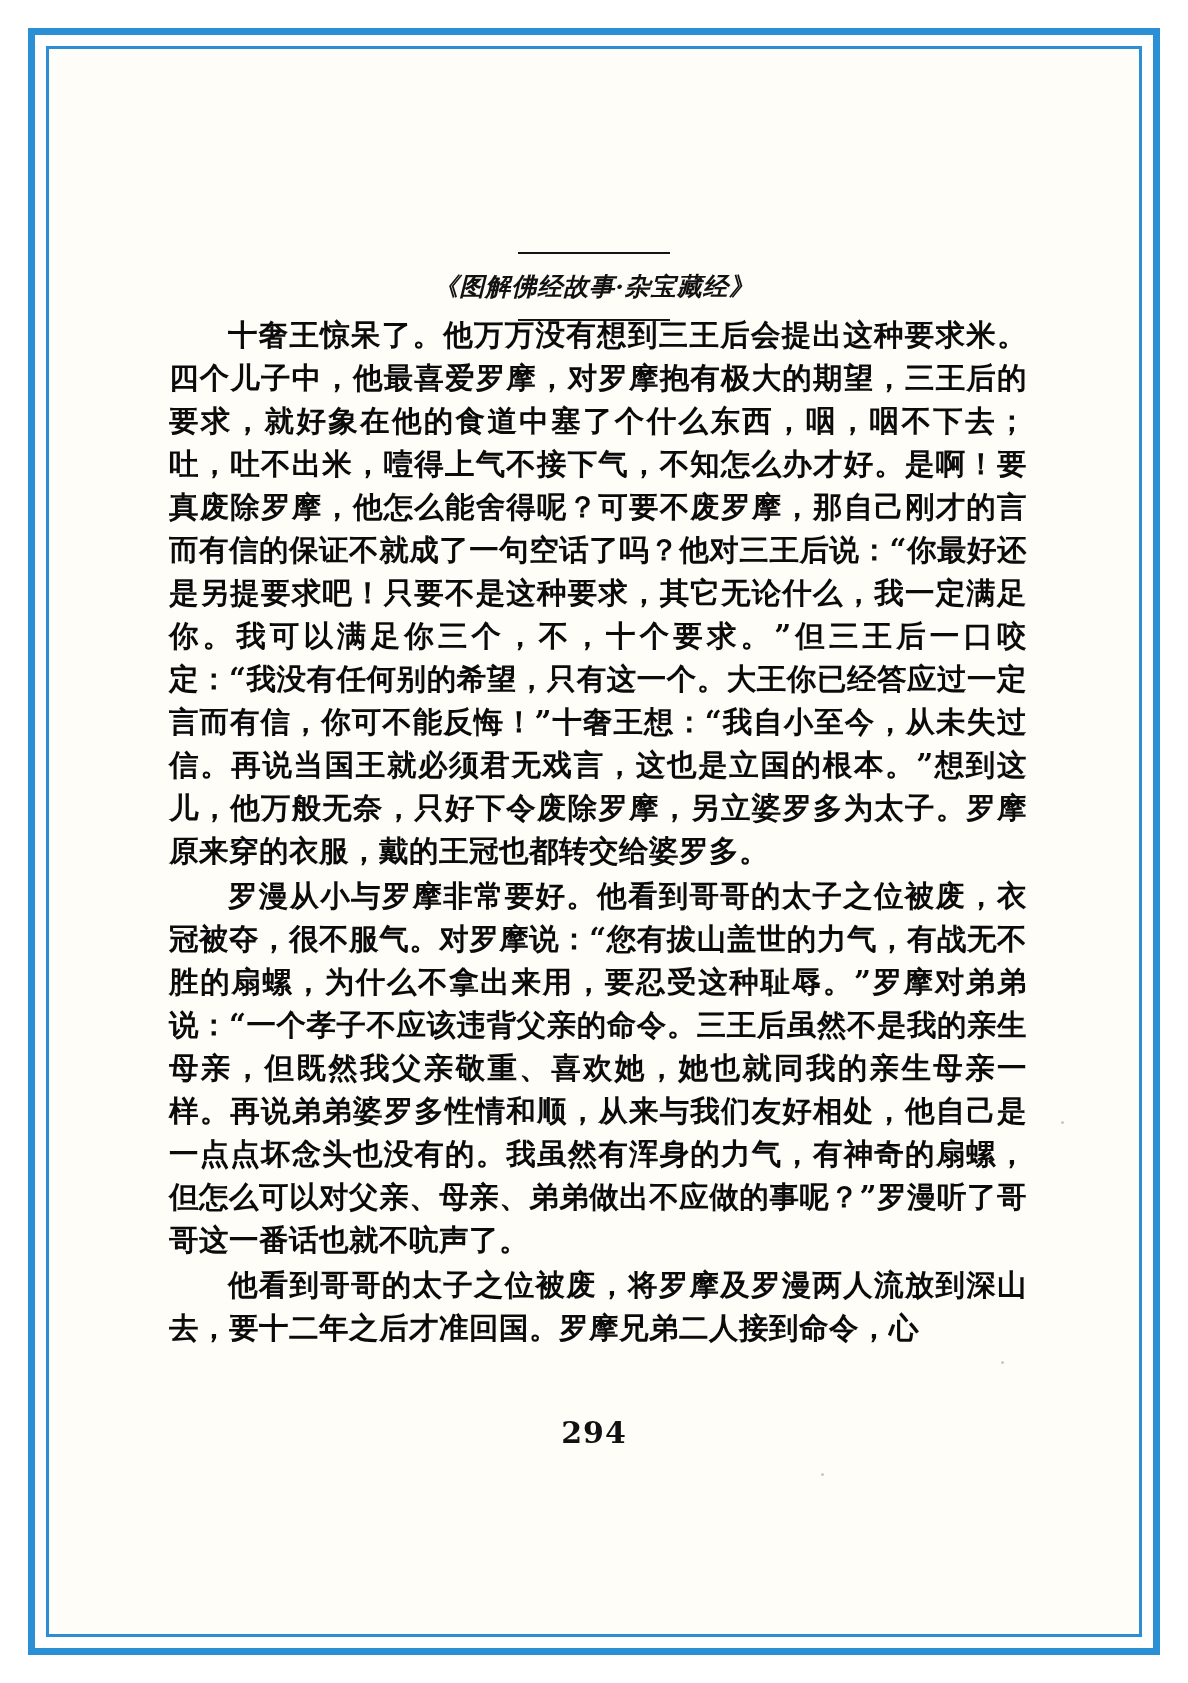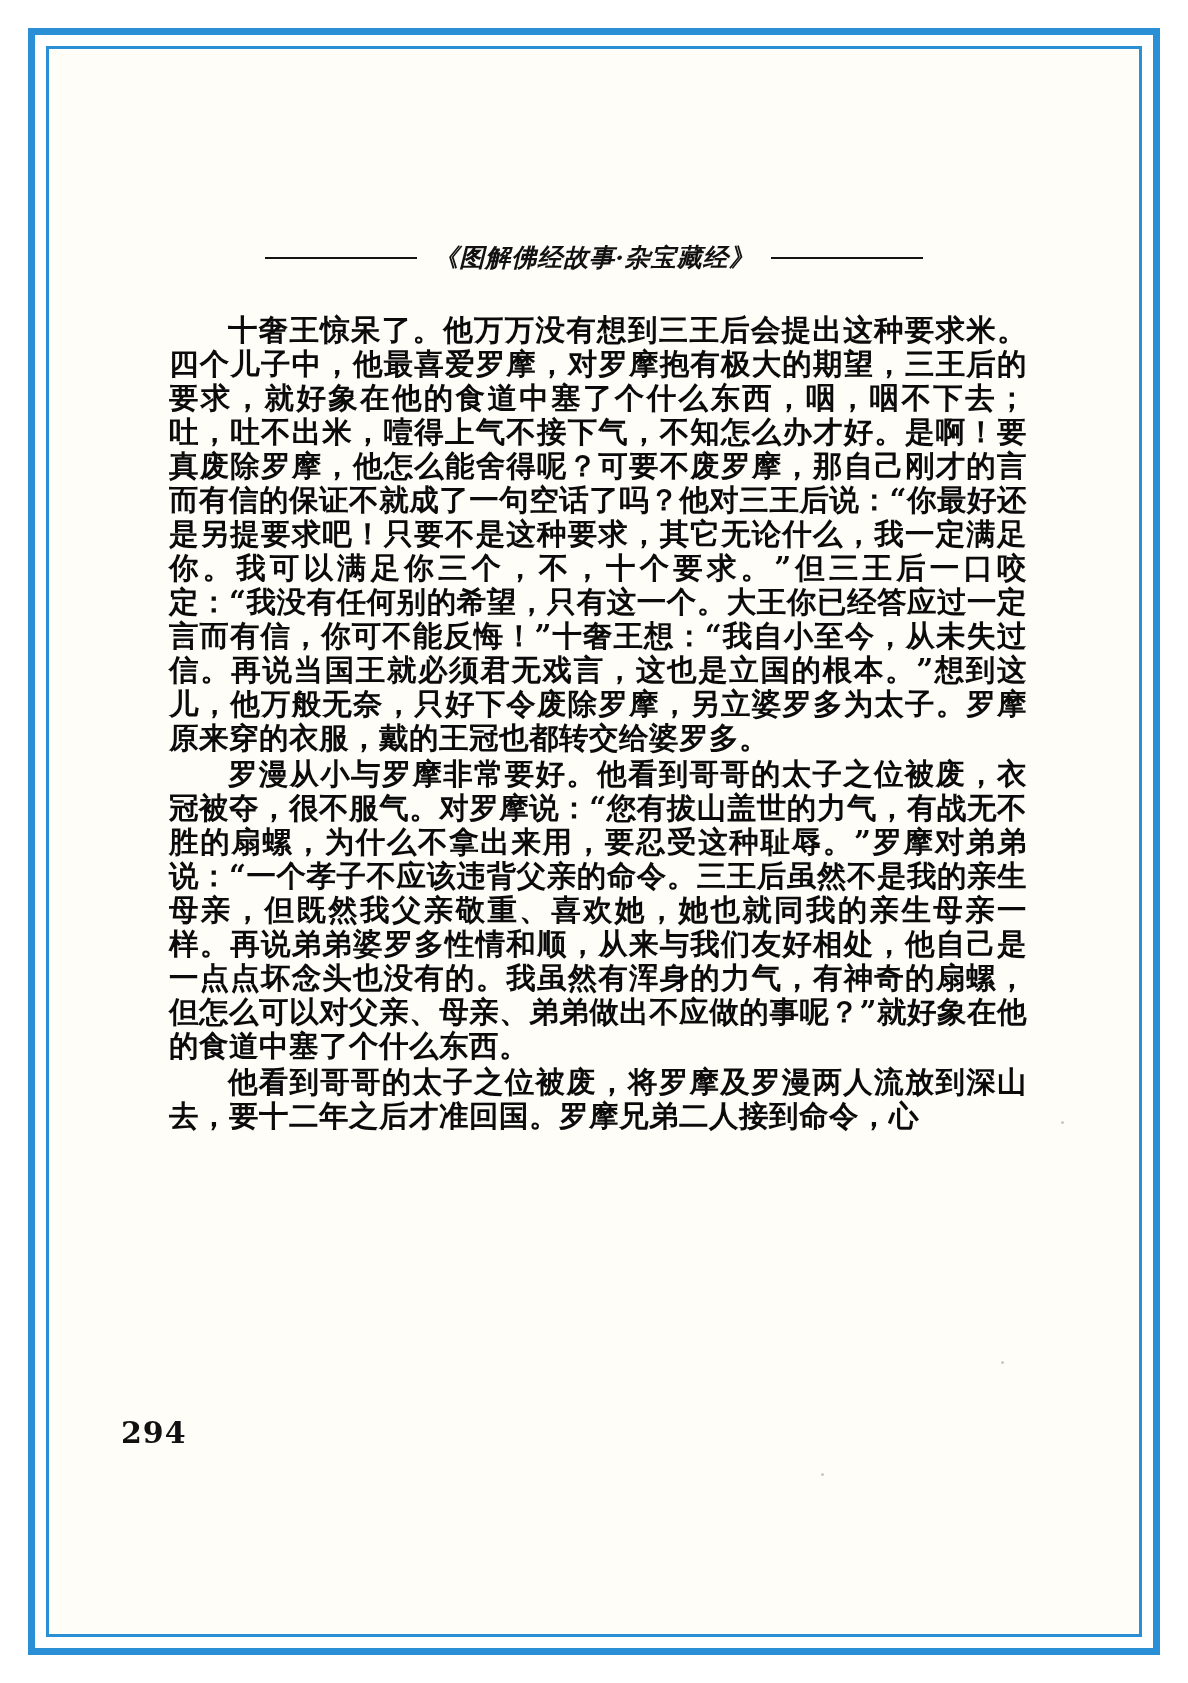--- a/index.html
+++ b/index.html
@@ -53,25 +53,26 @@
     bottom: 72px;
     box-sizing: border-box;
     background: #fffdf8;
   }
 
   
   .runhead {
     position: absolute;
     left: 0;
     right: 0;
-    top: 120px;
+    top: 131px;
     display: flex;
     align-items: center;
     justify-content: center;
     gap: 16px;
+    flex-direction: column;
   }
   .runhead .rule {
     display: block;
     width: 152px;
     height: 0;
     border-top: 2px solid #141414;
   }
   .runhead .title {
     font-family: "DejaVu Serif", serif;
     font-weight: bold;
@@ -87,35 +88,35 @@
     position: absolute;
     left: 48px;
     right: 40px;
     top: 192px;
     color: #0b0b0b;
   }
   .body-text p {
     margin: 0 0 2px 0;
     font-family: "DejaVu Serif", serif;
     font-size: 29.5px;
-    line-height: 34px;
+    line-height: 43px;
     text-align: justify;
     text-justify: inter-character;
     text-indent: 2em;
     letter-spacing: 0.5px;
     font-weight: 600;
   }
 
   
   .folio {
     position: absolute;
     left: 0;
     right: 0;
     bottom: 112px;
-    text-align: left;
+    text-align: center;
     font-family: "DejaVu Serif", serif;
     font-size: 30px;
     font-weight: bold;
     color: #111111;
     letter-spacing: 1px;
   }
 
   
   .speck {
     position: absolute;
@@ -139,21 +140,21 @@
     <div class="content">
 
       <div class="runhead">
         <span class="rule"></span>
         <span class="title">《图解佛经故事·杂宝藏经》</span>
         <span class="rule"></span>
       </div>
 
       <div class="body-text">
         <p>十奢王惊呆了。他万万没有想到三王后会提出这种要求米。四个儿子中，他最喜爱罗摩，对罗摩抱有极大的期望，三王后的要求，就好象在他的食道中塞了个什么东西，咽，咽不下去；吐，吐不出米，噎得上气不接下气，不知怎么办才好。是啊！要真废除罗摩，他怎么能舍得呢？可要不废罗摩，那自己刚才的言而有信的保证不就成了一句空话了吗？他对三王后说：“你最好还是另提要求吧！只要不是这种要求，其它无论什么，我一定满足你。我可以满足你三个，不，十个要求。”但三王后一口咬定：“我没有任何别的希望，只有这一个。大王你已经答应过一定言而有信，你可不能反悔！”十奢王想：“我自小至今，从未失过信。再说当国王就必须君无戏言，这也是立国的根本。”想到这儿，他万般无奈，只好下令废除罗摩，另立婆罗多为太子。罗摩原来穿的衣服，戴的王冠也都转交给婆罗多。</p>
-        <p>罗漫从小与罗摩非常要好。他看到哥哥的太子之位被废，衣冠被夺，很不服气。对罗摩说：“您有拔山盖世的力气，有战无不胜的扇螺，为什么不拿出来用，要忍受这种耻辱。”罗摩对弟弟说：“一个孝子不应该违背父亲的命令。三王后虽然不是我的亲生母亲，但既然我父亲敬重、喜欢她，她也就同我的亲生母亲一样。再说弟弟婆罗多性情和顺，从来与我们友好相处，他自己是一点点坏念头也没有的。我虽然有浑身的力气，有神奇的扇螺，但怎么可以对父亲、母亲、弟弟做出不应做的事呢？”就好象在他的食道中塞了个什么东西。</p>
+        <p>罗漫从小与罗摩非常要好。他看到哥哥的太子之位被废，衣冠被夺，很不服气。对罗摩说：“您有拔山盖世的力气，有战无不胜的扇螺，为什么不拿出来用，要忍受这种耻辱。”罗摩对弟弟说：“一个孝子不应该违背父亲的命令。三王后虽然不是我的亲生母亲，但既然我父亲敬重、喜欢她，她也就同我的亲生母亲一样。再说弟弟婆罗多性情和顺，从来与我们友好相处，他自己是一点点坏念头也没有的。我虽然有浑身的力气，有神奇的扇螺，但怎么可以对父亲、母亲、弟弟做出不应做的事呢？”罗漫听了哥哥这一番话也就不吭声了。</p>
         <p>他看到哥哥的太子之位被废，将罗摩及罗漫两人流放到深山去，要十二年之后才准回国。罗摩兄弟二人接到命令，心</p>
       </div>
 
       <div class="folio">294</div>
 
       <span class="speck" style="left:60px; top:520px;"></span>
       <span class="speck" style="left:940px; top:1000px;"></span>
       <span class="speck" style="left:880px; top:1240px;"></span>
       <span class="speck" style="left:700px; top:1352px;"></span>
     </div>

